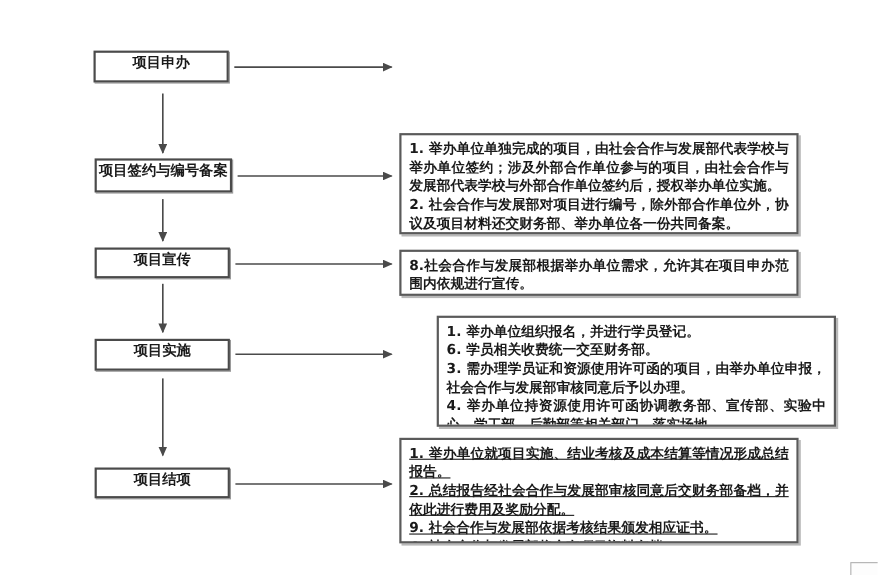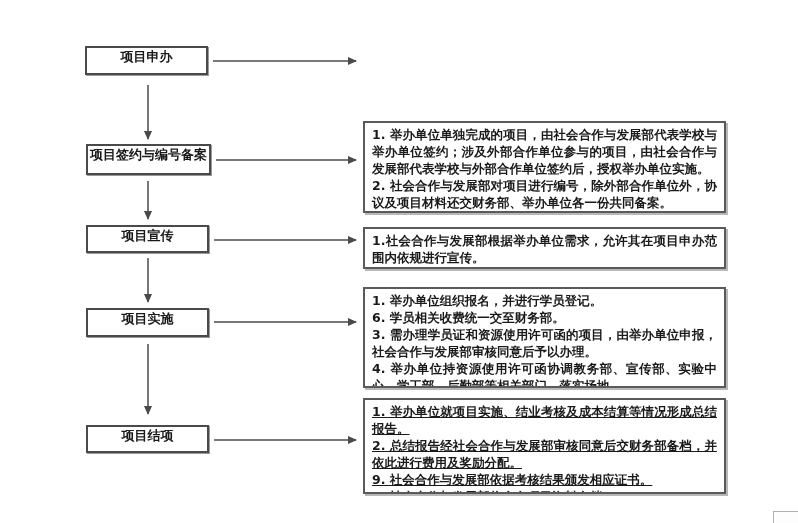--- a/index.html
+++ b/index.html
@@ -46,21 +46,21 @@
     text-align:justify;
   }
   .s1{left:85px;top:46px;width:123px;height:29px;}
   .s2{left:86px;top:144px;width:125px;height:31px;}
   .s3{left:86px;top:225px;width:123px;height:28px;}
   .s4{left:86px;top:308px;width:123px;height:29px;}
   .s5{left:86px;top:425px;width:123px;height:28px;}
   .d1{top:26px;height:74px;}
   .d2{top:121px;height:92px;}
   .d3{top:227px;height:42px;}
-  .d4{top:287px;height:101px;}
+  .d4{top:287px;height:101px;margin-left:34px;}
   .d5{top:398px;height:96px;text-decoration:underline;}
   .partial-box{
     position:absolute;z-index:0;
     left:773px;top:511px;width:40px;height:20px;
     border:1px solid #b0b0b0;
     background:#fdfdfd;
   }
 </style>
 </head>
 <body>
@@ -102,21 +102,21 @@
     <span>项目结项</span>
   </div>
 
 
   <div class="detailbox d2">
     <p>1. 举办单位单独完成的项目，由社会合作与发展部代表学校与举办单位签约；涉及外部合作单位参与的项目，由社会合作与发展部代表学校与外部合作单位签约后，授权举办单位实施。</p>
     <p>2. 社会合作与发展部对项目进行编号，除外部合作单位外，协议及项目材料还交财务部、举办单位各一份共同备案。</p>
   </div>
 
   <div class="detailbox d3">
-    <p>1.社会合作与发展部根据举办单位需求，允许其在项目申办范围内依规进行宣传。</p>
+    <p>8.社会合作与发展部根据举办单位需求，允许其在项目申办范围内依规进行宣传。</p>
   </div>
 
   <div class="detailbox d4">
     <p>1. 举办单位组织报名，并进行学员登记。</p>
     <p>6. 学员相关收费统一交至财务部。</p>
     <p>3. 需办理学员证和资源使用许可函的项目，由举办单位申报，社会合作与发展部审核同意后予以办理。</p>
     <p>4. 举办单位持资源使用许可函协调教务部、宣传部、实验中心、学工部、后勤部等相关部门，落实场地。</p>
   </div>
 
   <div class="detailbox d5">

